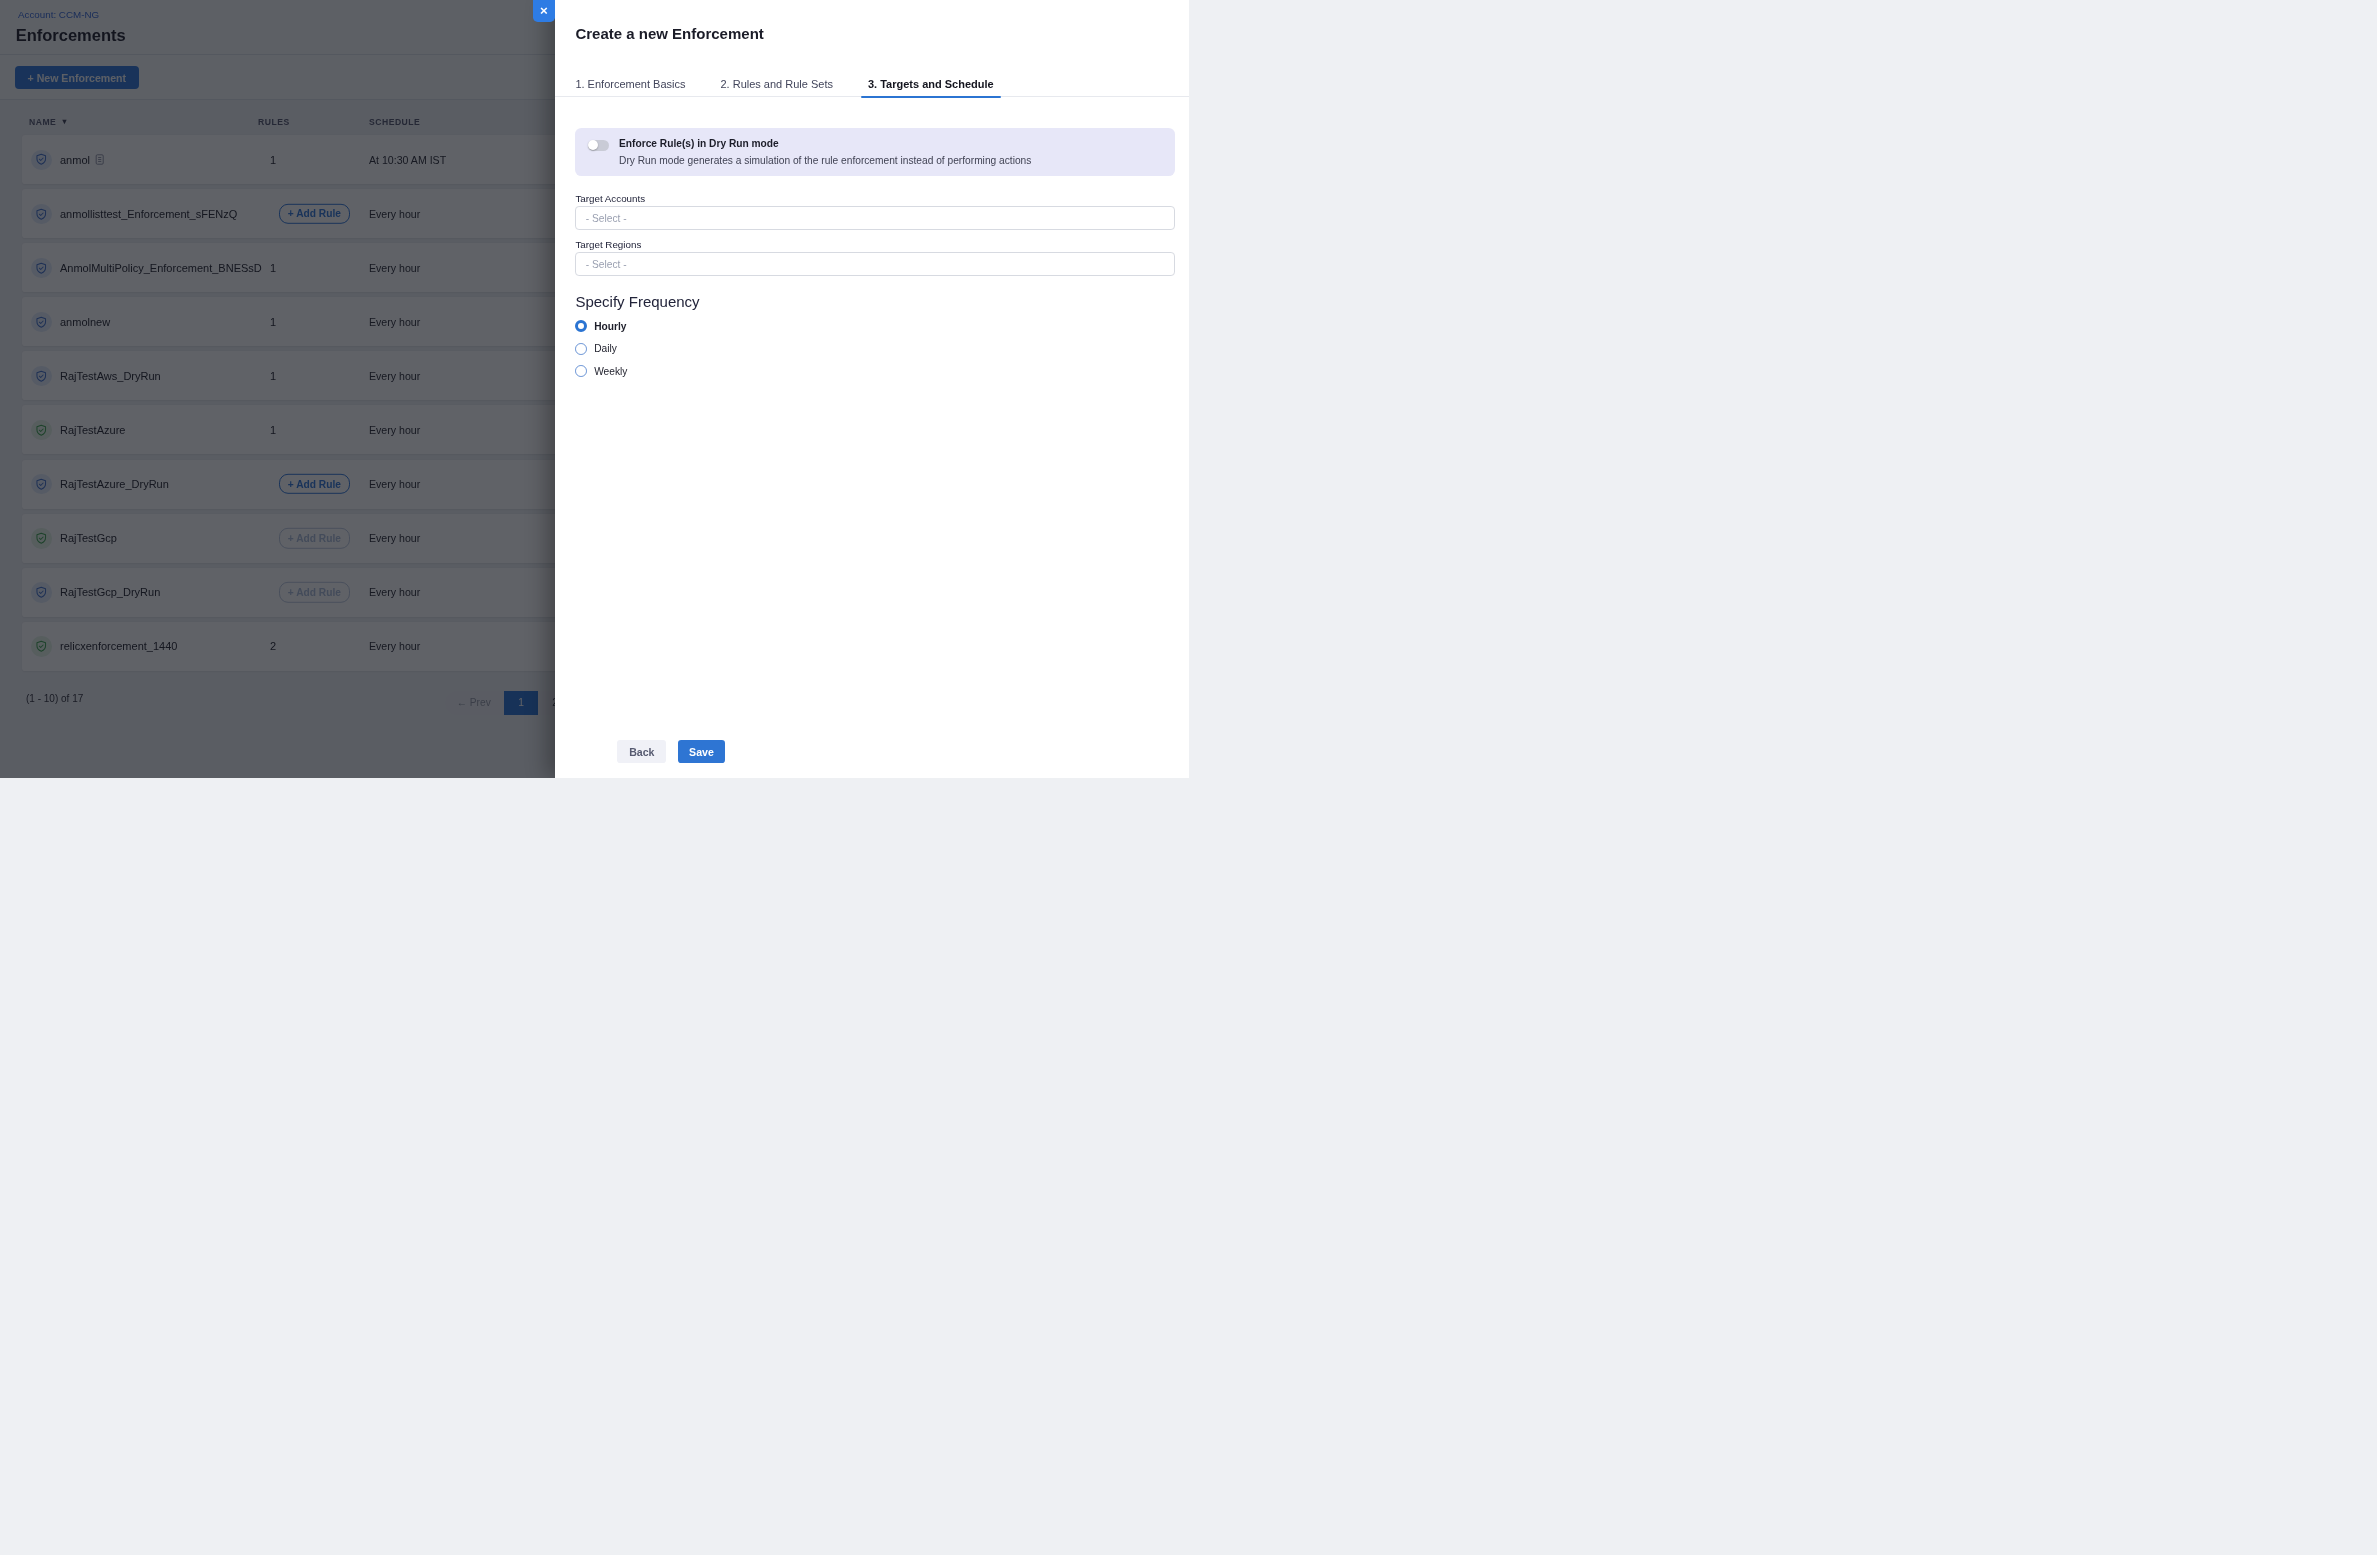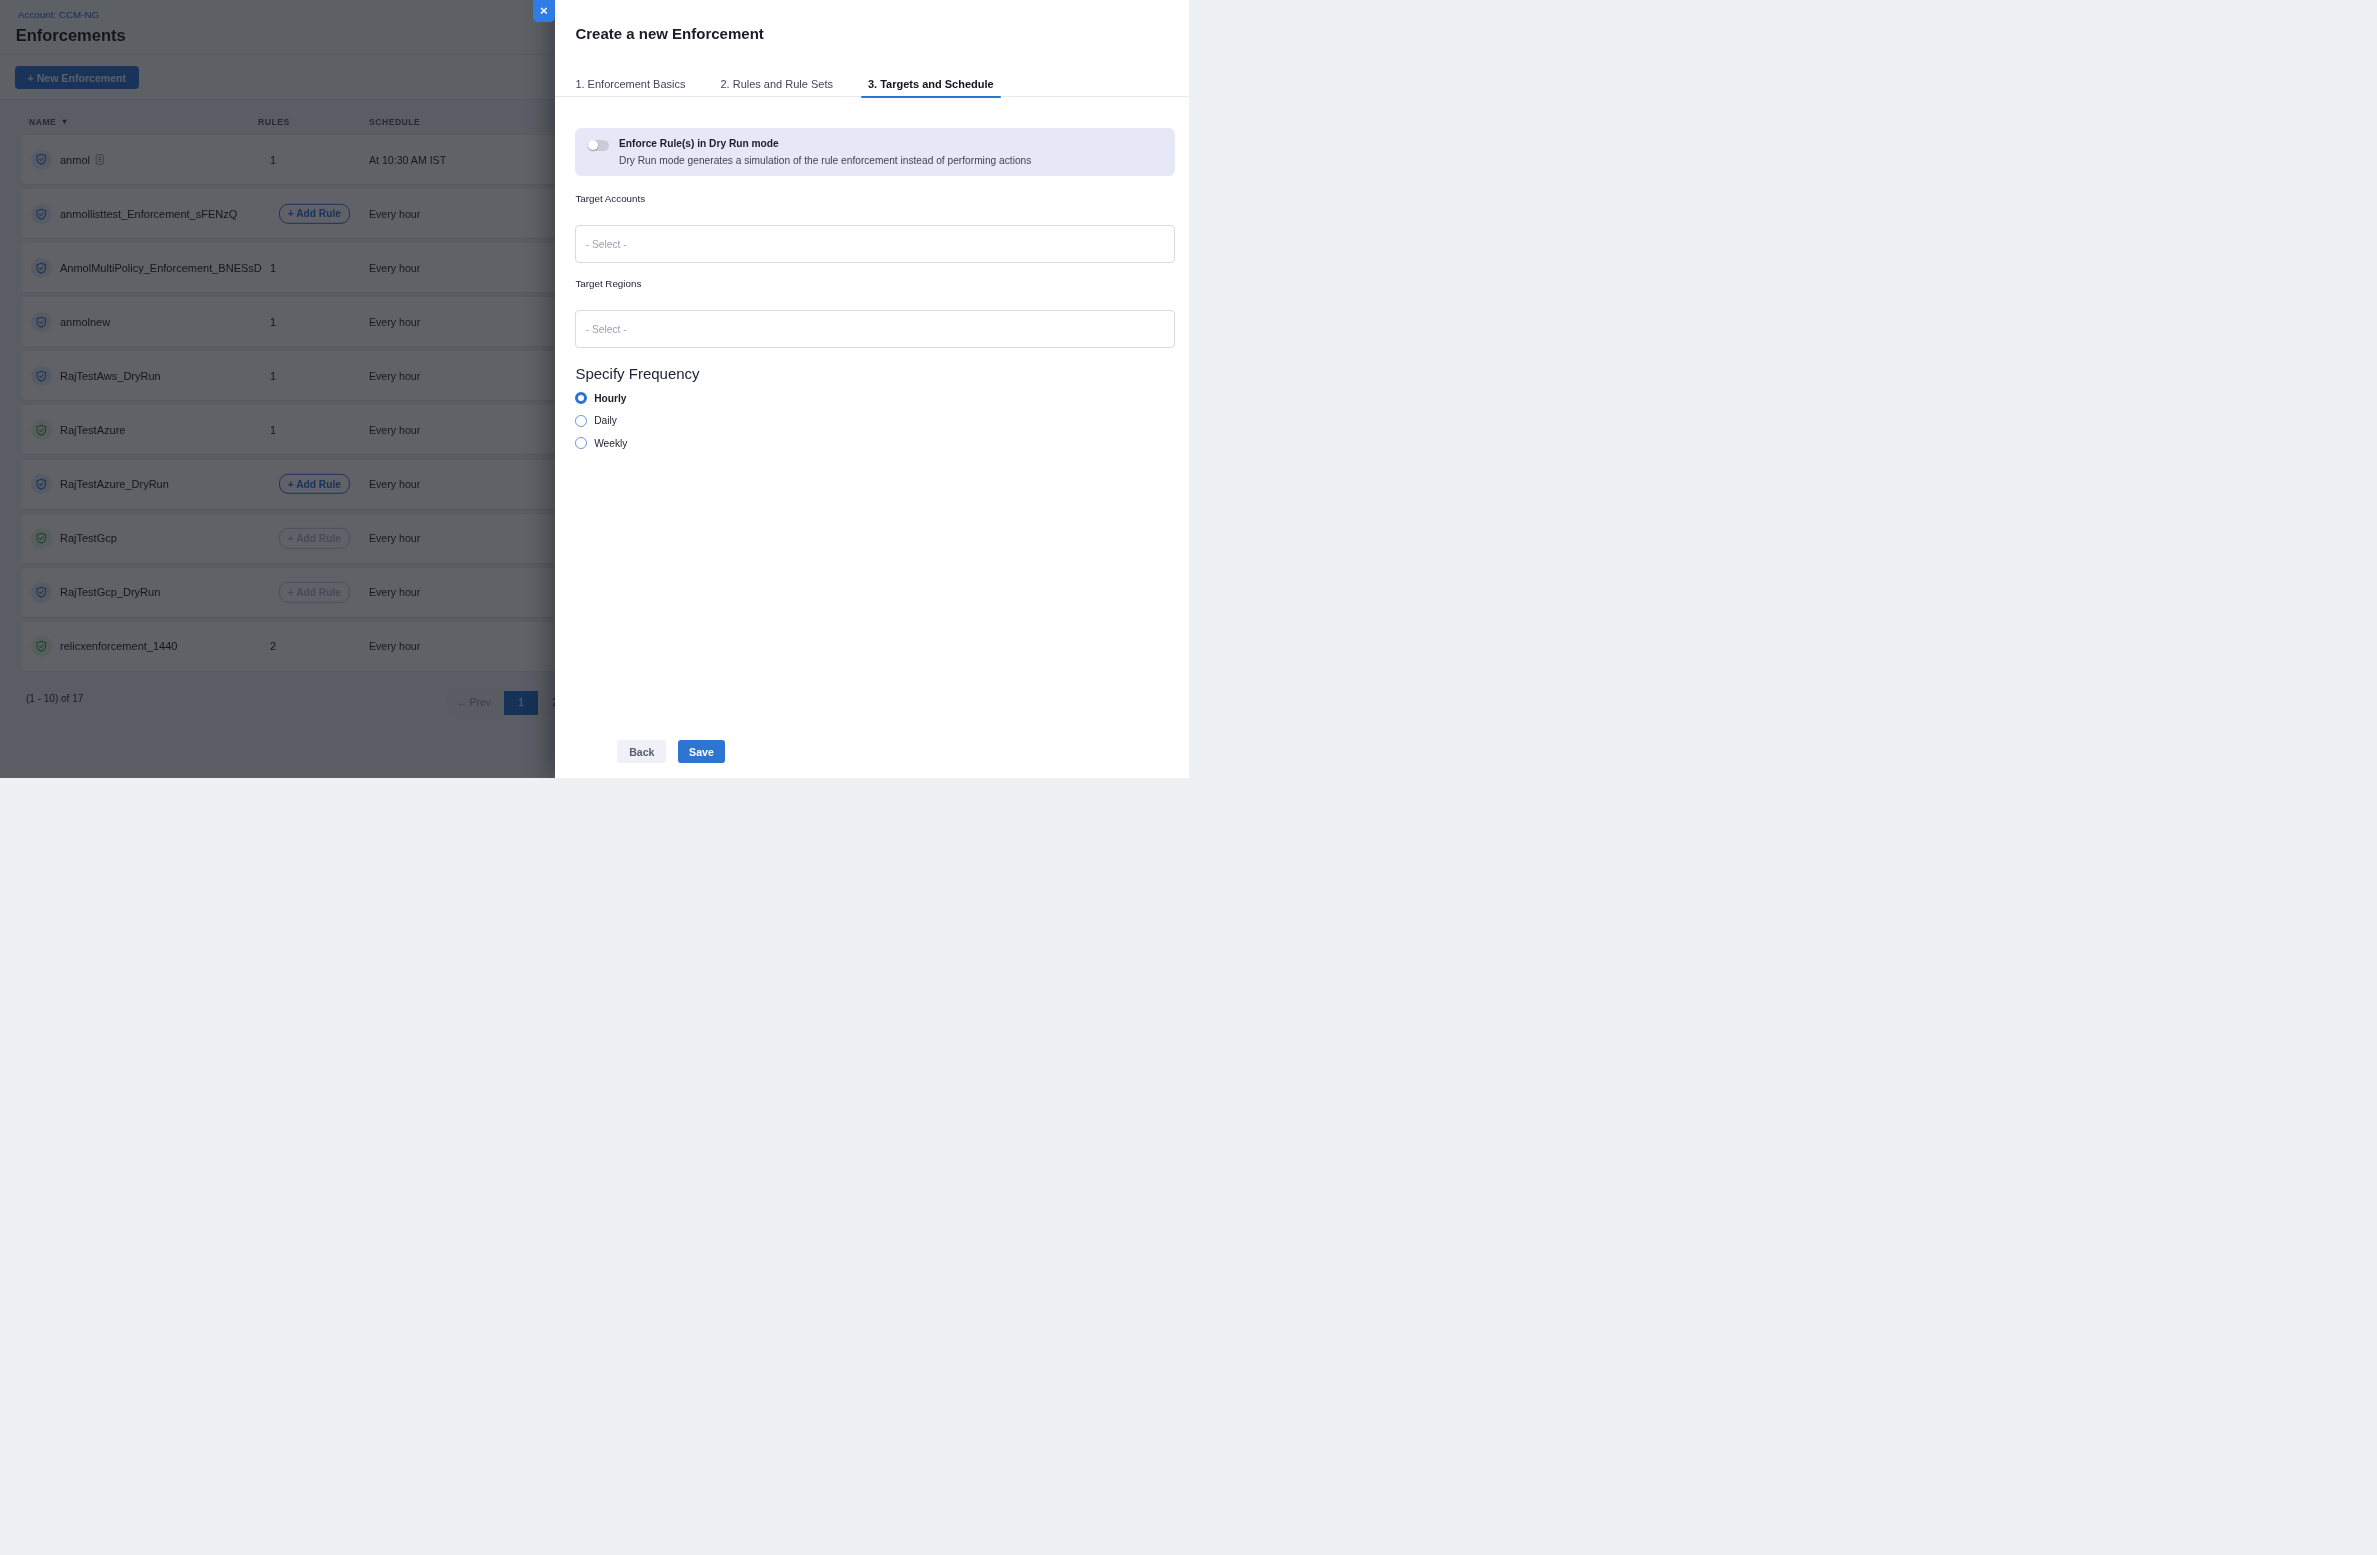--- a/index.html
+++ b/index.html
@@ -51,22 +51,22 @@
   .tab.active::after { content:""; position:absolute; left:-7px; right:-7px; bottom:-1.6px; height:2.4px; background:#2b74d2; border-radius:1.6px; }
 
   .drawer-content { position:absolute; top:96px; left:20.4px; right:14px; }
   .dryrun-box { margin-top:32px; min-height:48px; background:#e7e7f8; border-radius:6.3px; padding:10.2px 12.5px; display:flex; gap:10.2px; }
   .toggle { position:relative; width:21px; height:11px; background:#c9cbd6; border-radius:6.3px; margin-top:1.6px; flex-shrink:0; cursor:pointer; }
   .toggle-knob { position:absolute; left:0; top:0.4px; width:10.2px; height:10.2px; background:#fff; border-radius:50%; box-shadow:0 0.8px 1.6px rgba(0,0,0,.3); }
   .dryrun-title { font-size:10.2px; font-weight:bold; color:#1c1d29; }
   .dryrun-desc { font-size:10.2px; color:#414354; margin-top:5.5px; }
 
   .field-label { font-size:9.8px; color:#22243a; }
-  .fl-1 { margin-top:17px; } .fl-2 { margin-top:15px; }
-  .select-box { margin-top:21px; height:38px; border:0.8px solid #d7dae1; border-radius:3.9px; background:#fff; display:flex; align-items:center; padding-left:9.4px; font-size:10.2px; color:#999fb0; cursor:pointer; }
+  .fl-1 { margin-top:17px; } .fl-2 { margin-top:9px; }
+  .select-box { margin-top:2px; height:24px; border:0.8px solid #d7dae1; border-radius:3.9px; background:#fff; display:flex; align-items:center; padding-left:9.4px; font-size:10.2px; color:#999fb0; cursor:pointer; }
   .freq-label { margin-top:17px; font-size:15px; color:#22243a; }
   .radio-row { margin-top:10px; display:flex; align-items:center; gap:7px; height:12.5px; cursor:pointer; }
   .radio { width:11.8px; height:11.8px; border-radius:50%; border:1.2px solid #6b95d6; background:#fff; flex-shrink:0; }
   .radio.selected { border:3.5px solid #2b74d2; }
   .radio-label { font-size:10.2px; color:#1d1e2a; }
   .radio-row.selected .radio-label { font-weight:600; }
 
   .drawer-footer { position:absolute; bottom:15px; left:20.4px; display:flex; gap:11.8px;padding-left:42px; }
   .back-btn { height:23px; padding:0 11.8px; background:#f0f1f7; border:none; border-radius:3.1px; color:#565a70; font-size:10.6px; font-weight:600; font-family:inherit; cursor:pointer; }
   .save-btn { height:23px; padding:0 11px; background:#2e75d3; border:none; border-radius:3.1px; color:#fff; font-size:10.6px; font-weight:bold; font-family:inherit; cursor:pointer; }

